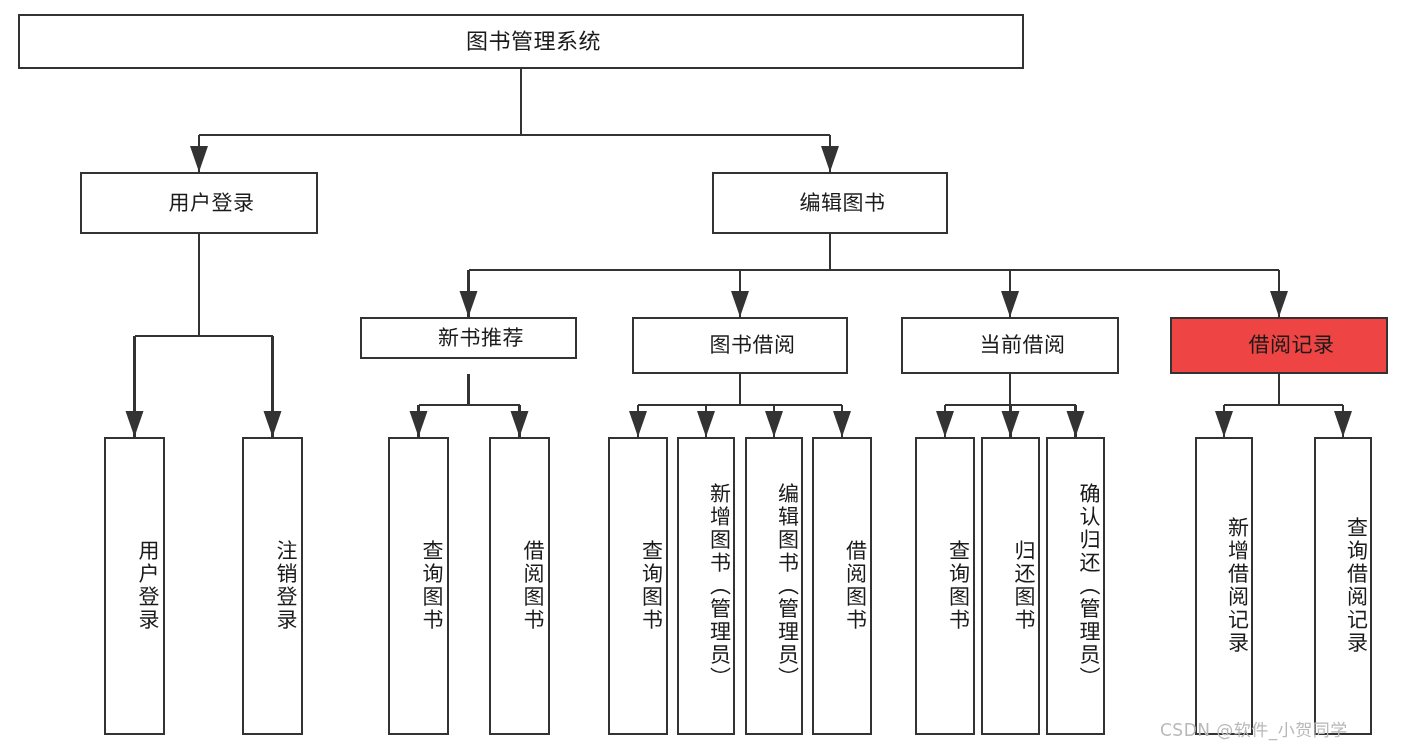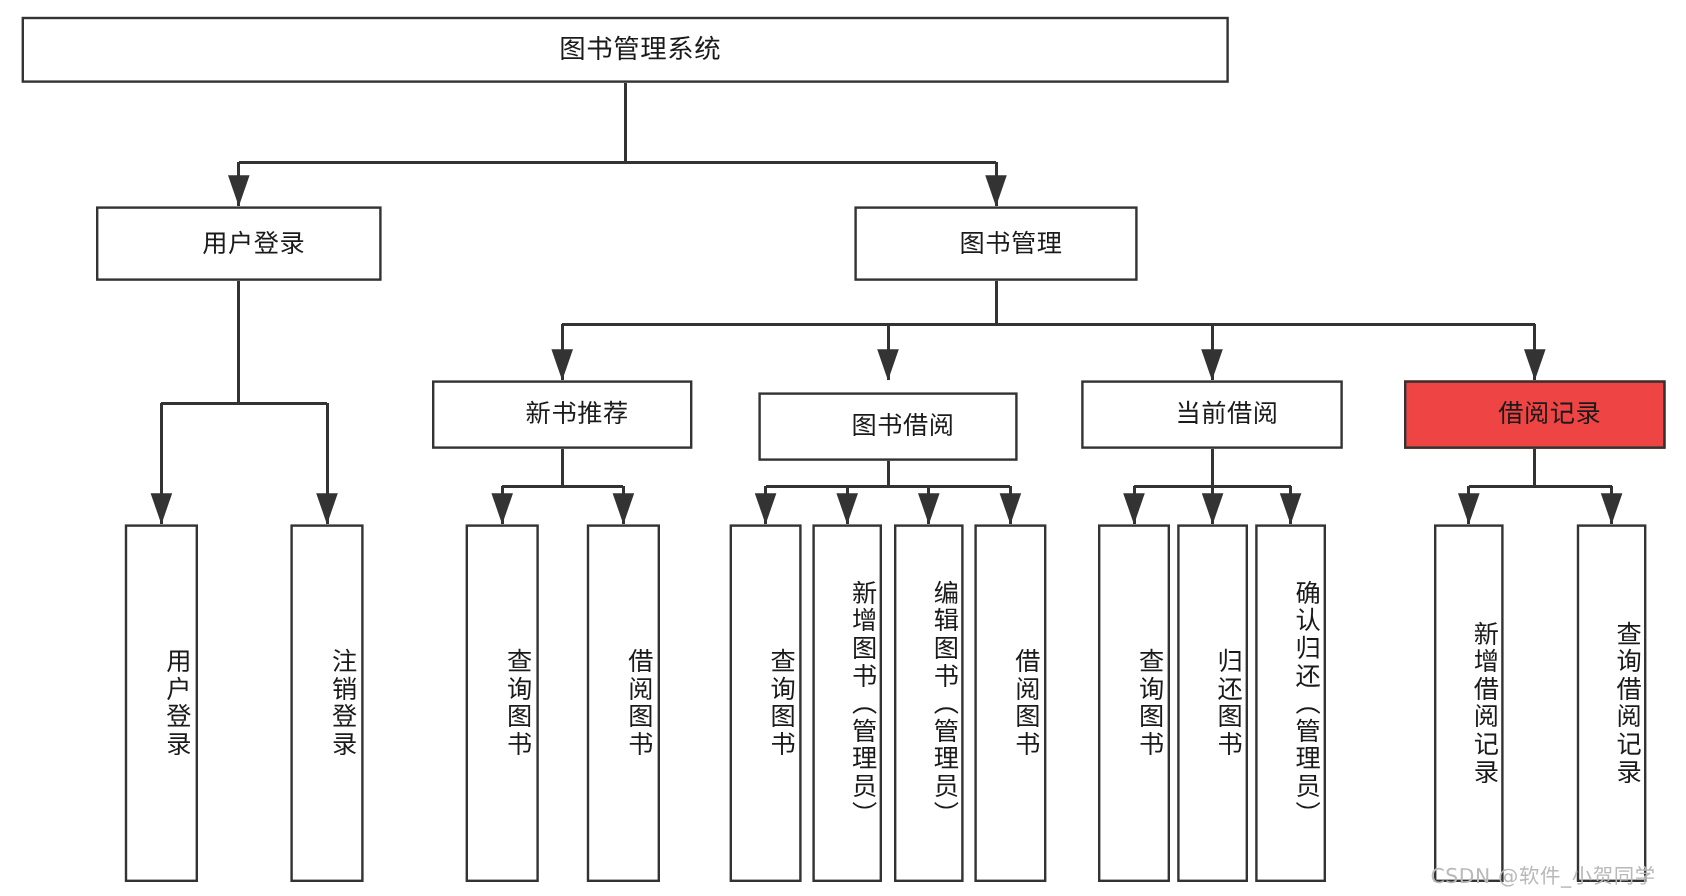--- a/index.html
+++ b/index.html
@@ -125,26 +125,26 @@
       <path d="M 1334 411 L 1352 411 L 1343 437 Z" fill="#333333"></path>
     </svg>
   <div id="nodes">
       <div class="node horiz root" style="left: 18px; top: 14px; width: 1006px; height: 55px; border-color: rgb(51, 51, 51); background: rgb(255, 255, 255);">
         <span class="label" style="color: rgb(26, 26, 26);">图书管理系统</span>
       </div>
       <div class="node horiz" style="left: 80px; top: 172px; width: 238px; height: 62px; border-color: rgb(51, 51, 51); background: rgb(255, 255, 255);">
         <span class="label" style="color: rgb(26, 26, 26);">用户登录</span>
       </div>
       <div class="node horiz" style="left: 712px; top: 172px; width: 236px; height: 62px; border-color: rgb(51, 51, 51); background: rgb(255, 255, 255);">
-        <span class="label" style="color: rgb(26, 26, 26);">图书管理</span>
+        <span class="label" style="color: rgb(26, 26, 26);">编辑图书</span>
       </div>
-      <div class="node horiz" style="left: 360px; top: 317px; width: 217px; height: 57px; border-color: rgb(51, 51, 51); background: rgb(255, 255, 255);">
+      <div class="node horiz" style="left: 360px; top: 317px; width: 217px; height: 42px; border-color: rgb(51, 51, 51); background: rgb(255, 255, 255);">
         <span class="label" style="color: rgb(26, 26, 26);">新书推荐</span>
       </div>
-      <div class="node horiz" style="left: 632px; top: 317px; width: 216px; height: 57px; border-color: rgb(51, 51, 51); background: rgb(255, 255, 255); margin-top: 10px;">
+      <div class="node horiz" style="left: 632px; top: 317px; width: 216px; height: 57px; border-color: rgb(51, 51, 51); background: rgb(255, 255, 255);">
         <span class="label" style="color: rgb(26, 26, 26);">图书借阅</span>
       </div>
       <div class="node horiz" style="left: 901px; top: 317px; width: 218px; height: 57px; border-color: rgb(51, 51, 51); background: rgb(255, 255, 255);">
         <span class="label" style="color: rgb(26, 26, 26);">当前借阅</span>
       </div>
       <div class="node horiz" style="left: 1170px; top: 317px; width: 218px; height: 57px; border-color: rgb(51, 51, 51); background: #ef4444;">
         <span class="label" style="color: rgb(26, 26, 26);">借阅记录</span>
       </div>
       <div class="node vert" style="left: 104px; top: 437px; width: 61px; height: 298px; border-color: rgb(51, 51, 51); background: rgb(255, 255, 255);">
         <span class="label" style="color: rgb(26, 26, 26);">用户登录</span>
@@ -179,14 +179,14 @@
       <div class="node vert" style="left: 1046px; top: 437px; width: 59px; height: 298px; border-color: rgb(51, 51, 51); background: rgb(255, 255, 255);">
         <span class="label" style="color: rgb(26, 26, 26);">确认归还（管理员）</span>
       </div>
       <div class="node vert" style="left: 1195px; top: 437px; width: 58px; height: 298px; border-color: rgb(51, 51, 51); background: rgb(255, 255, 255);">
         <span class="label" style="color: rgb(26, 26, 26);">新增借阅记录</span>
       </div>
       <div class="node vert" style="left: 1314px; top: 437px; width: 58px; height: 298px; border-color: rgb(51, 51, 51); background: rgb(255, 255, 255);">
         <span class="label" style="color: rgb(26, 26, 26);">查询借阅记录</span>
       </div>
     </div>
-  <div class="watermark" style="left: 1192px; top: 716px; color: rgb(185, 185, 185);">CSDN @软件_小贺同学</div>
+  <div class="watermark" style="left: 1160px; top: 716px; color: rgb(185, 185, 185);">CSDN @软件_小贺同学</div>
 </div>
 
 </body></html>

